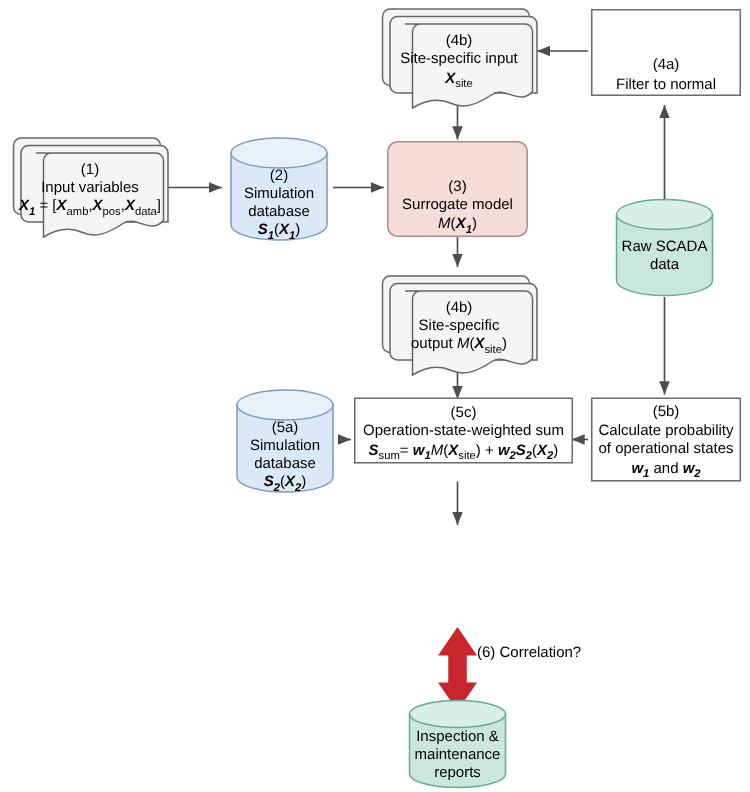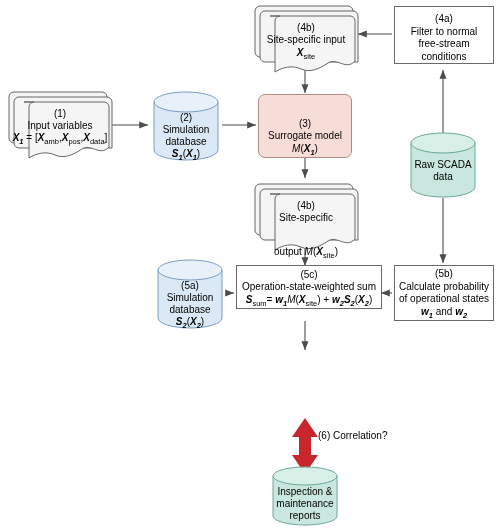--- a/index.html
+++ b/index.html
@@ -156,21 +156,20 @@
     <div class="label" style="top:45px;">
       <b class="bi">X</b><sub class="it">site</sub>
     </div>
     <div class="label" style="top:32px;">Site-specific input</div>
   </div>
 
   <div class="node rect" style="left:394px; top:6px; width:100px; height:58px;">
     <div class="txt">
       <div>(4a)</div>
       <div>Filter to normal</div>
-      <div>free-stream conditions</div>
     </div>
   </div>
 
   <div class="cyl" style="left:407px; top:132px; width:72px; height:68px;">
     <svg width="72" height="68" viewBox="0 0 72 68">
       <path d="M4,11 v44 a32,10 0 0 0 64,0 v-44 z" fill="#c9e7de" stroke="#6aa898" stroke-width="1"></path>
       <ellipse cx="36" cy="11" rx="32" ry="10" fill="#d8efe8" stroke="#6aa898" stroke-width="1"></ellipse>
     </svg>
     <div class="label" style="top:27px;">Raw SCADA</div>
     <div class="label" style="top:39px;">data</div>
@@ -179,21 +178,21 @@
   <div class="docwrap" style="left:252px; top:180px; width:108px; height:72px;">
     <svg width="108" height="72" viewBox="0 0 108 72">
       <path d="M8,4 h88 a5,5 0 0 1 5,5 v46 h-93 a5,5 0 0 1 -5,-5 v-41 a5,5 0 0 1 5,-5 z" fill="#f5f5f5" stroke="#666" stroke-width="1"></path>
       <path d="M13,9 h88 a5,5 0 0 1 5,5 v46 h-93 a5,5 0 0 1 -5,-5 v-41 a5,5 0 0 1 5,-5 z" fill="#f5f5f5" stroke="#666" stroke-width="1"></path>
       <path d="M18,14 h80 a5,5 0 0 1 5,5 v40
                c-9,10 -18,-4 -27,2 c-9,6 -18,10 -27,6 c-9,-4 -18,-2 -26,3
                v-51 a5,5 0 0 1 5,-5 z" fill="#f5f5f5" stroke="#666" stroke-width="1"></path>
     </svg>
     <div class="label" style="top:20px;">(4b)</div>
     <div class="label" style="top:32px;">Site-specific</div>
-    <div class="label" style="top:44px;margin-top:22px;">
+    <div class="label" style="top:44px;">
       output <i class="it">M</i>(<b class="bi">X</b><sub class="it">site</sub>)
     </div>
   </div>
 
   <div class="cyl" style="left:154px; top:258px; width:72px; height:72px;">
     <svg width="72" height="72" viewBox="0 0 72 72">
       <path d="M4,12 v48 a32,10 0 0 0 64,0 v-48 z" fill="#dbe9f6" stroke="#7a9cbf" stroke-width="1"></path>
       <ellipse cx="36" cy="12" rx="32" ry="10" fill="#e8f1fa" stroke="#7a9cbf" stroke-width="1"></ellipse>
     </svg>
     <div class="label" style="top:22px;">(5a)</div>

